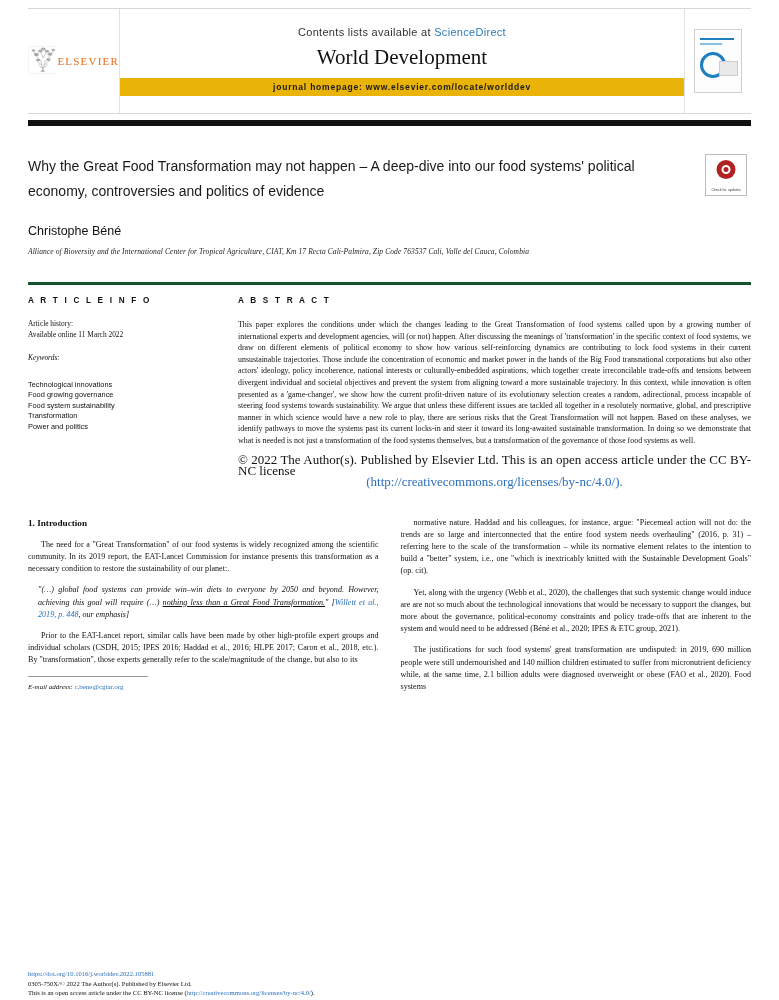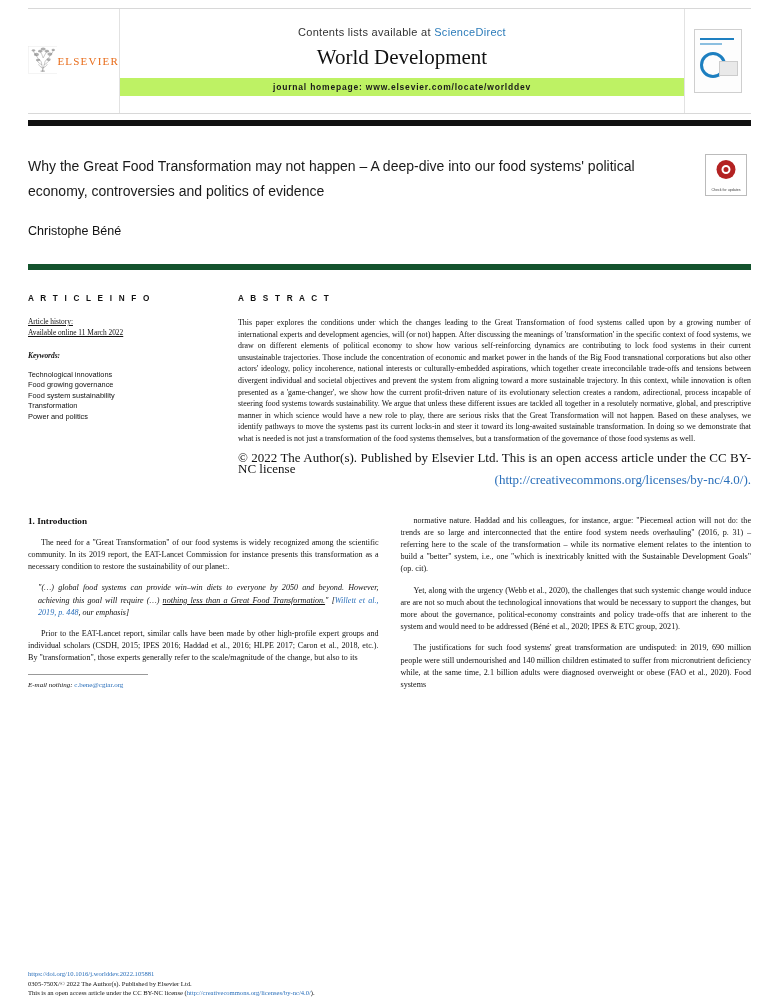--- a/index.html
+++ b/index.html
@@ -70,21 +70,21 @@
     color: #2b7bb9;
   }
   .journal-title {
     font-size: 21px;
     font-family: "Liberation Serif", serif;
     color: #111;
     margin-bottom: 8px;
   }
   .homepage-bar {
     width: 100%;
-    background: #bef264;
+    background: #eab308;
     text-align: center;
     font-size: 8.5px;
     letter-spacing: 0.8px;
     font-family: "Liberation Sans", sans-serif;
     color: #1a1a1a;
     padding: 4px 0 4px 0;
     font-weight: bold;
   }
   .cover-box {
     width: 66px;
@@ -200,22 +200,22 @@
     font-size: 3.6px;
     font-family: "Liberation Sans", sans-serif;
     color: #444;
     line-height: 4.6px;
   }
 
   
   .info-abstract {
     display: flex;
     margin-top: 26px;
-    border-top: 6px solid #14532d;
-    padding-top: 24px;
+    border-top: 3px solid #14532d;
+    padding-top: 11px;
   }
   .col-info {
     width: 196px;
     padding-right: 16px;
     box-sizing: border-box;
   }
   .col-abstract {
     flex: 1;
     padding-left: 14px;
   }
@@ -225,30 +225,28 @@
     letter-spacing: 2.2px;
     font-weight: bold;
     color: #111;
     margin-bottom: 14px;
   }
   .meta-label {
     font-family: "Liberation Serif", serif;
     font-size: 7.4px;
     color: #111;
     line-height: 10.5px;
-    text-decoration: underline;
   }
   .meta-block { margin-bottom: 13px; }
   .kw-label {
     font-family: "Liberation Serif", serif;
     font-size: 7.4px;
     font-style: italic;
     color: #111;
-    margin-bottom: 10px;
-    font-weight: bold;
+    margin-bottom: 18px;
   }
   .kw-item {
     font-family: Liberation Sans, sans-serif;
     font-size: 7.4px;
     line-height: 10.4px;
     color: #111;
   }
   .abstract-body {
     font-family: "Liberation Serif", serif;
     font-size: 7.9px;
@@ -260,21 +258,21 @@
   .abstract-body p { margin: 0; }
   .copyright {
     font-family: "Liberation Serif", serif;
     font-size: 13px;
     line-height: 11px;
     text-align: justify;
     margin-top: 7px;
     color: #111;
   }
   .lnk { color: #2a6fba; text-decoration: none; }
-  .cc-line { text-align: right; }
+  .cc-line { text-align: center; }
 
   
   .body-cols {
     display: flex;
     margin-top: 30px;
     gap: 22px;
   }
   .bcol {
     flex: 1;
     font-family: "Liberation Serif", serif;
@@ -388,20 +386,21 @@
       </div>
     </div>
   </div>
 
   <div class="black-rule"></div>
 
   <div class="title-block">
     <div class="title-text">
       <h1 class="article-title">Why the Great Food Transformation may not happen – A deep-dive into our food systems' political economy, controversies and politics of evidence</h1>
       <div class="author">Christophe Béné</div>
+      <div class="affiliation">Alliance of Bioversity and the International Center for Tropical Agriculture, CIAT, Km 17 Recta Cali-Palmira, Zip Code 763537 Cali, Valle del Cauca, Colombia</div>
     </div>
     <div class="crossmark">
       <div class="cm-box">
         <div class="cm-inner"></div>
         <div class="cm-caption">Check for updates</div>
       </div>
     </div>
   </div>
 
   <div class="info-abstract">
@@ -443,21 +442,21 @@
       <p>The need for a "Great Transformation" of our food systems is widely recognized among the scientific community. In its 2019 report, the EAT-Lancet Commission for instance presents this transformation as a necessary condition to restore the sustainability of our planet:.</p>
 
       <div class="quote">
         <span>"(…) global food systems can provide win–win diets to everyone by 2050 and beyond. However, achieving this goal will require (…) </span><span class="underline">nothing less than a Great Food Transformation.</span><span>" [</span><a class="lnk" href="#">Willett et al., 2019, p. 448</a><span>, our emphasis]</span>
       </div>
 
       <p>Prior to the EAT-Lancet report, similar calls have been made by other high-profile expert groups and individual scholars (CSDH, 2015; IPES 2016; Haddad et al., 2016; HLPE 2017; Caron et al., 2018, etc.). By "transformation", those experts generally refer to the scale/magnitude of the change, but also to its</p>
 
       <div class="footnote">
         <div class="footnote-text">
-          <span style="font-style:italic">E-mail nothing:</span>
+          <span style="font-style:italic">E-mail address:</span>
           <a class="lnk" href="#">c.bene@cgiar.org</a>
         </div>
       </div>
     </div>
 
     <div class="bcol">
       <p>normative nature. Haddad and his colleagues, for instance, argue: "Piecemeal action will not do: the trends are so large and interconnected that the entire food system needs overhauling" (2016, p. 31) –referring here to the scale of the transformation – while its normative element relates to the intention to build a "better" system, i.e., one "which is inextricably knitted with the Sustainable Development Goals" (op. cit).</p>
       <p>Yet, along with the urgency (Webb et al., 2020), the challenges that such systemic change would induce are are not so much about the technological innovations that would be necessary to support the changes, but more about the governance, political-economy constraints and policy trade-offs that are inherent to the system and would need to be addressed (Béné et al., 2020; IPES &amp; ETC group, 2021).</p>
       <p>The justifications for such food systems' great transformation are undisputed: in 2019, 690 million people were still undernourished and 140 million children estimated to suffer from micronutrient deficiency while, at the same time, 2.1 billion adults were diagnosed overweight or obese (FAO et al., 2020). Food systems</p>
     </div>

